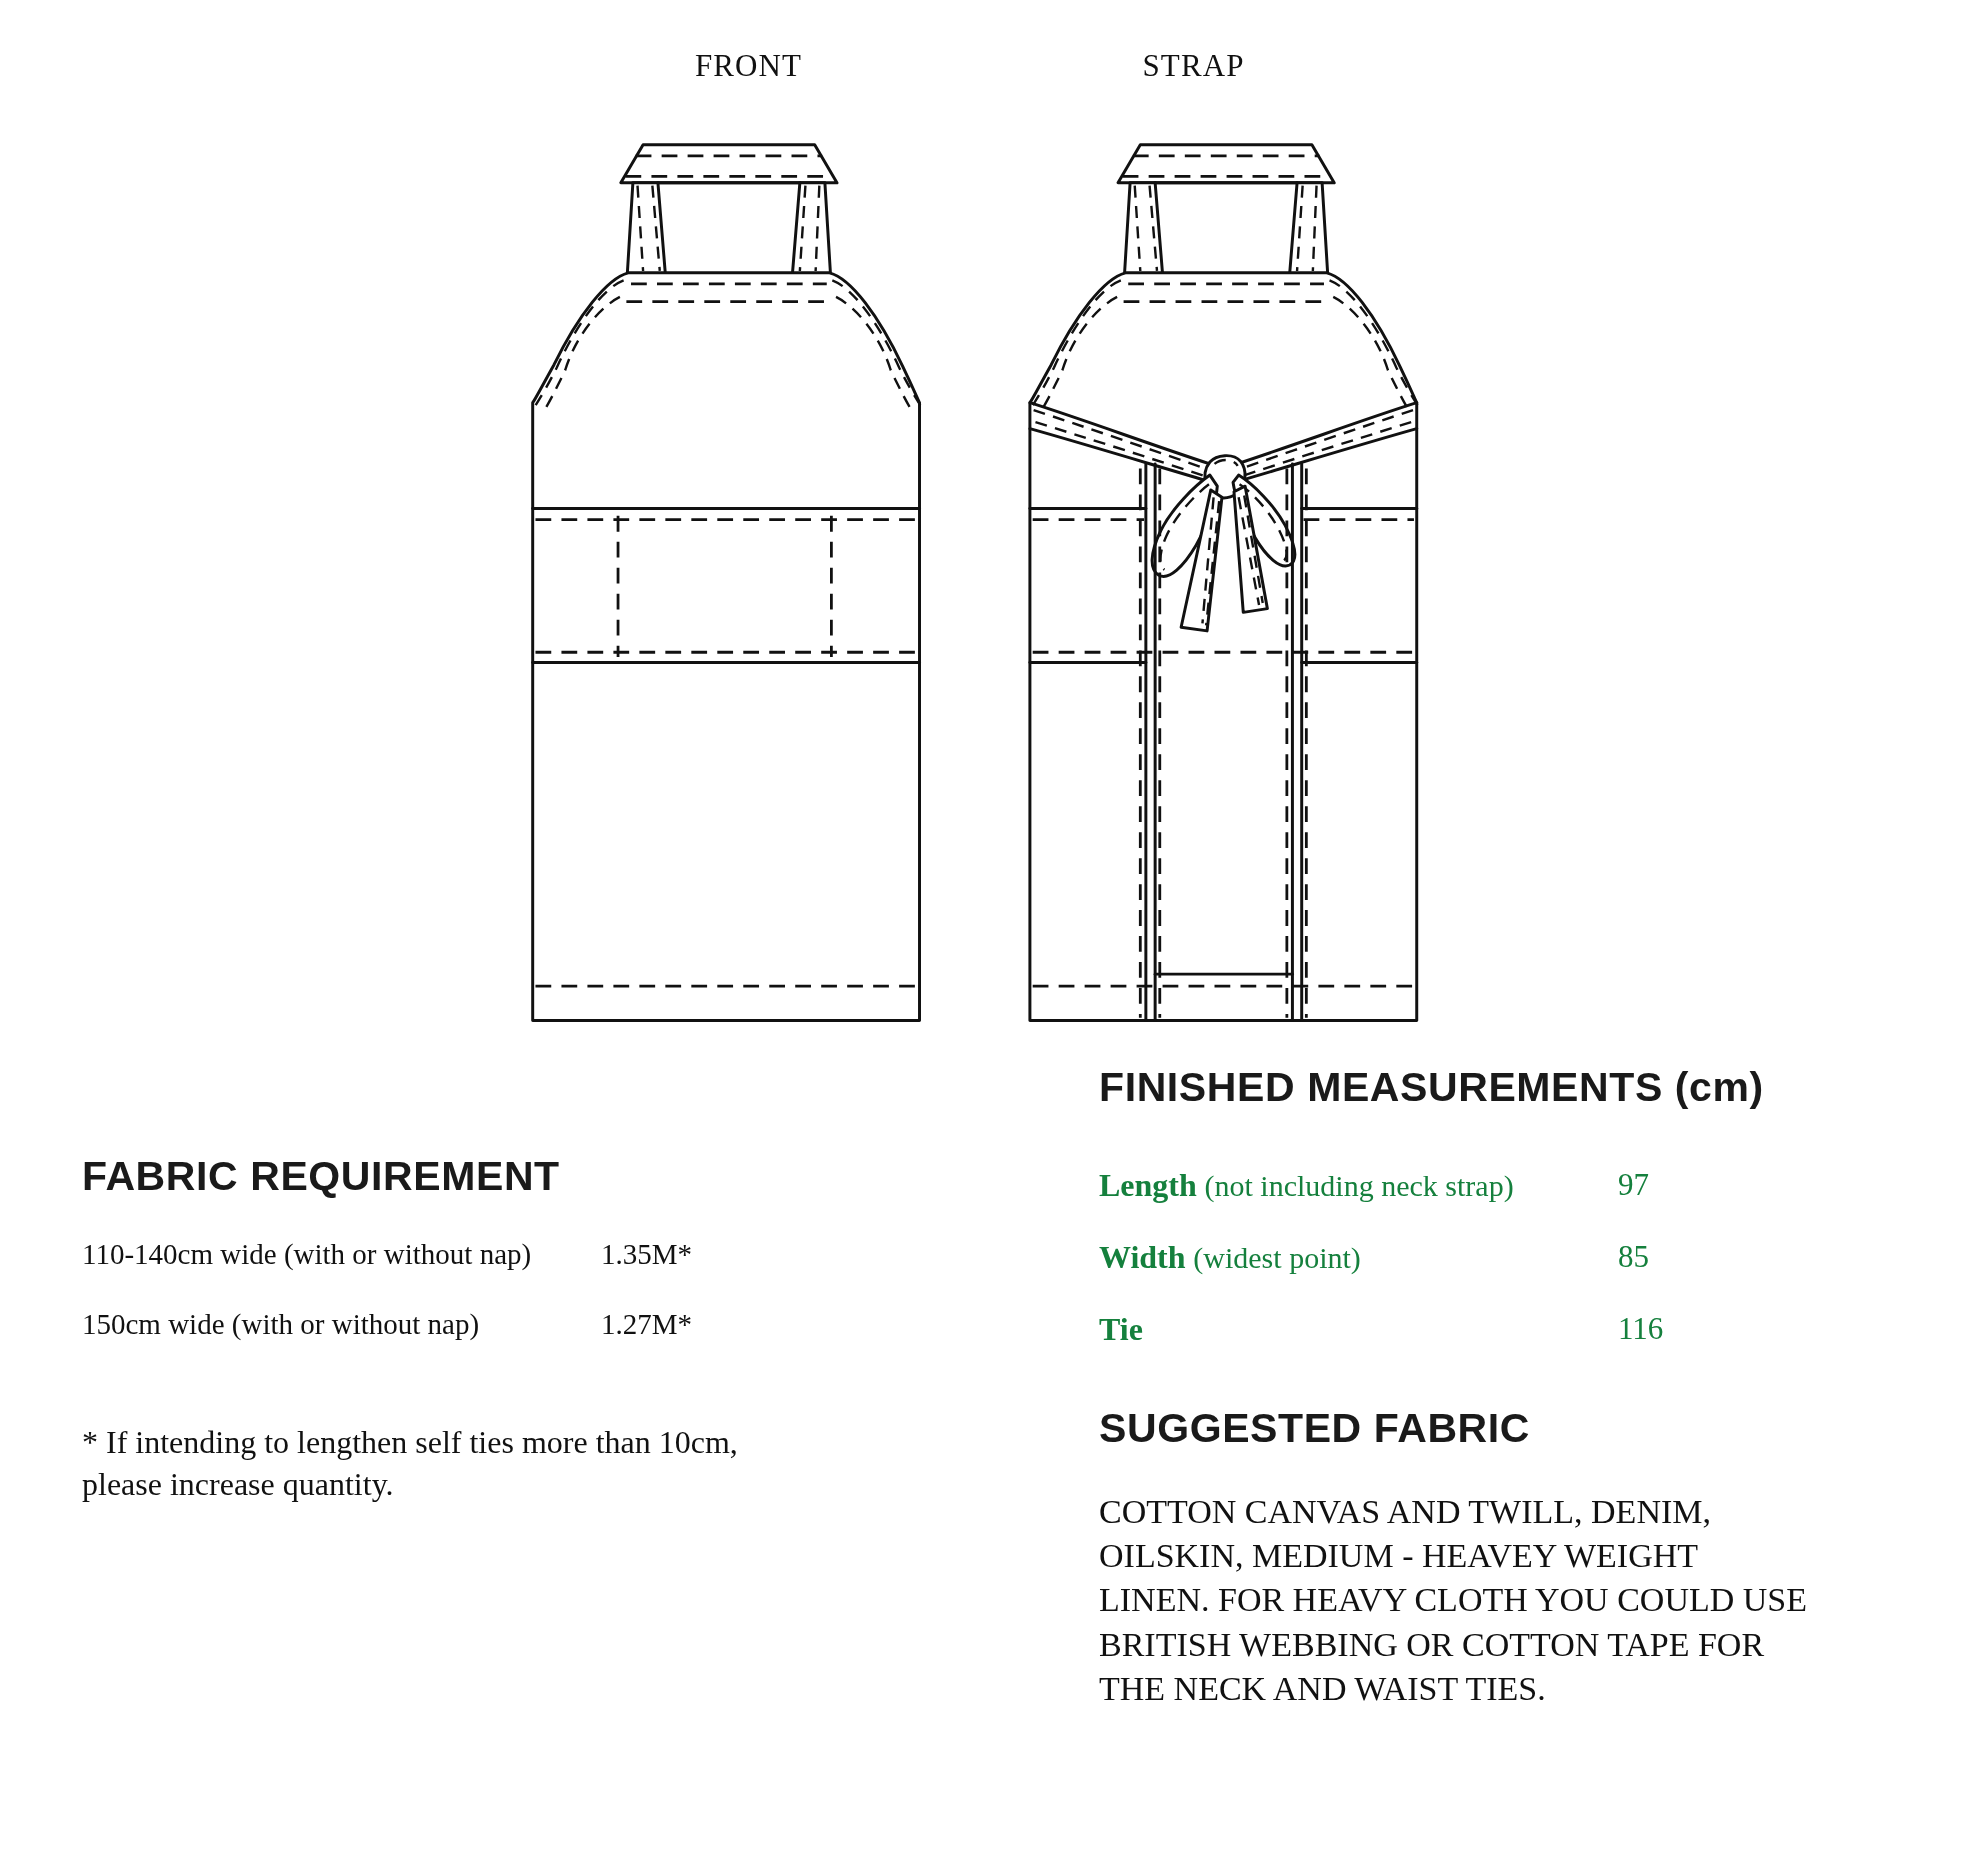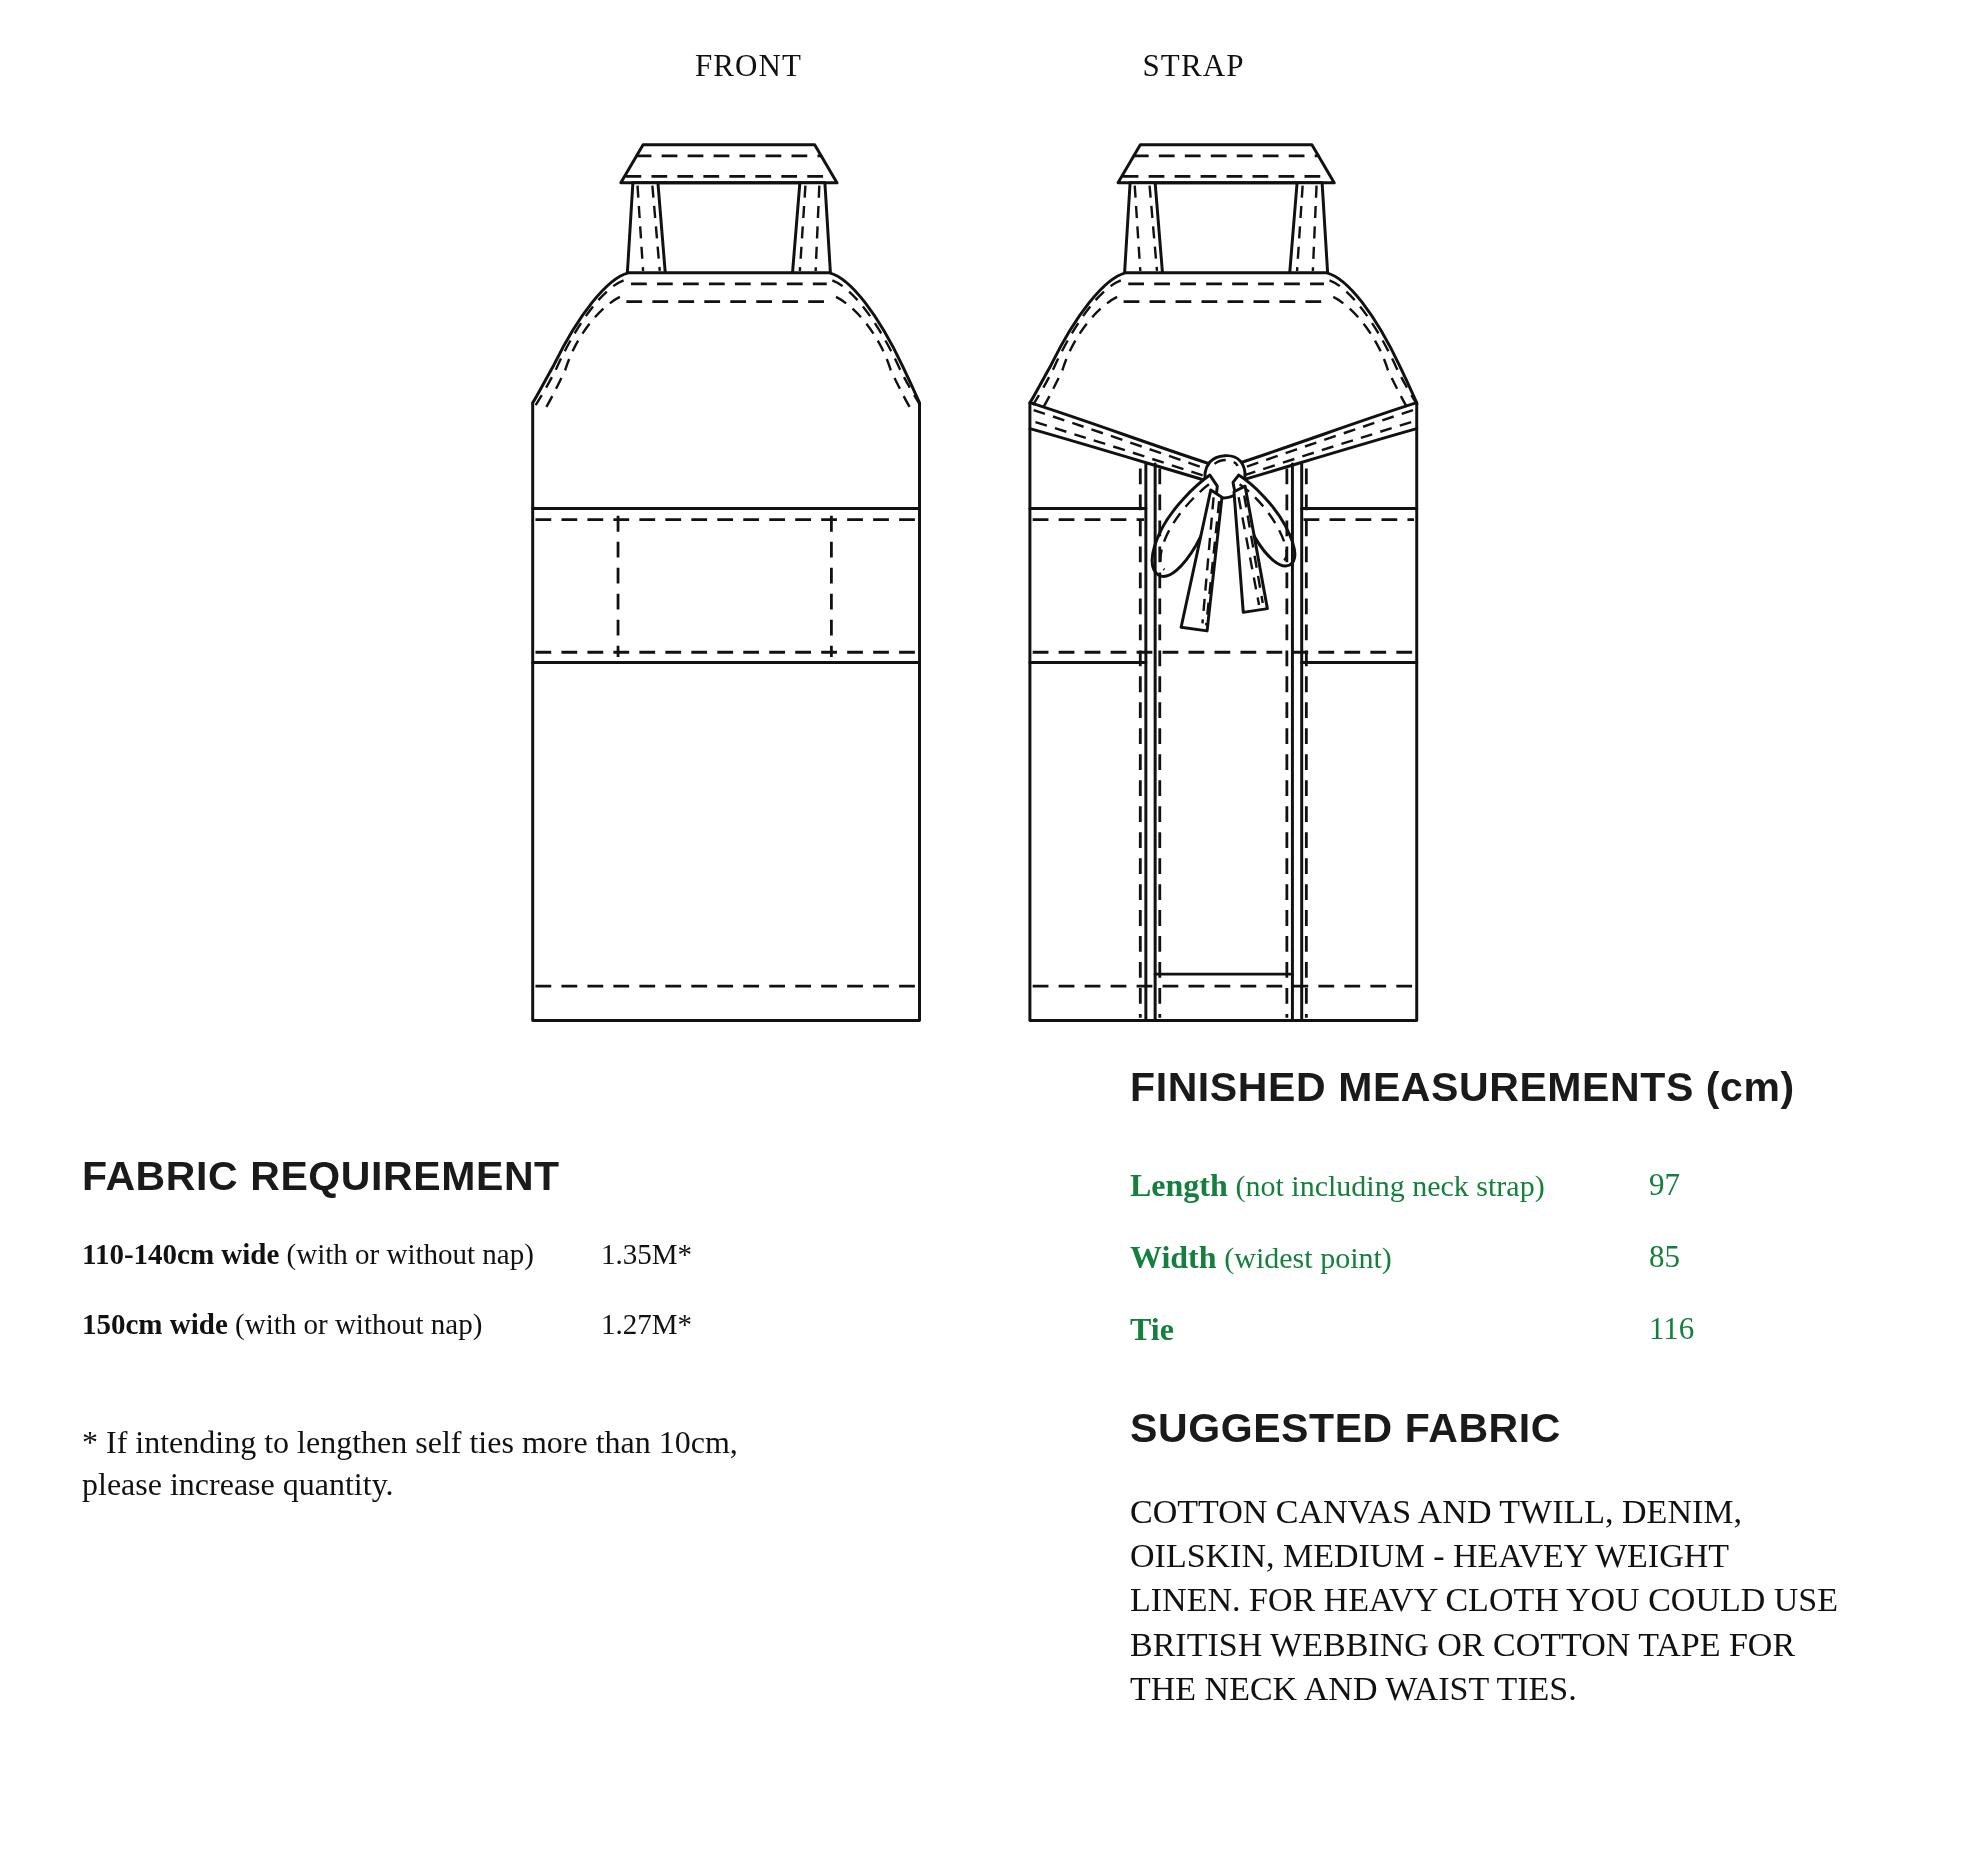--- a/index.html
+++ b/index.html
@@ -58,21 +58,21 @@
     left: 0;
     top: 1067px;
     width: 1987px;
     height: 809px;
   }
   .col {
     position: absolute;
     top: 0;
   }
   .col-left  { left: 82px;  width: 937px; }
-  .col-right { left: 1130px; width: 798px; }
+  .col-right { left: 1099px; width: 798px; }
 
   h2.section-heading {
     font-family: "Liberation Sans", sans-serif;
     font-weight: bold;
     font-size: 41px;
     letter-spacing: 0.6px;
     margin: 0;
     padding: 0;
     color: #1a1a1a;
     line-height: 1.0;
@@ -129,21 +129,21 @@
 
   
   .fabric-rows { width: 100%; }
   .fabric-row {
     display: flex;
     align-items: baseline;
     height: 70px;
     font-family: "Liberation Serif", serif;
   }
   .fabric-desc { width: 519px; font-size: 29px; white-space: nowrap; }
-  .fab-term { font-weight: bold; font-size: 29px; }
+  .fab-term { font-weight: normal; font-size: 29px; }
   .fab-qual { font-weight: normal; font-size: 29px; }
   .fabric-amount { font-size: 29px; }
 
   .gap-after-heading { height: 41px; }
   .gap-block-lg { height: 89px; }
   .gap-block-md { height: 43px; }
 </style>
 </head>
 <body>
 

